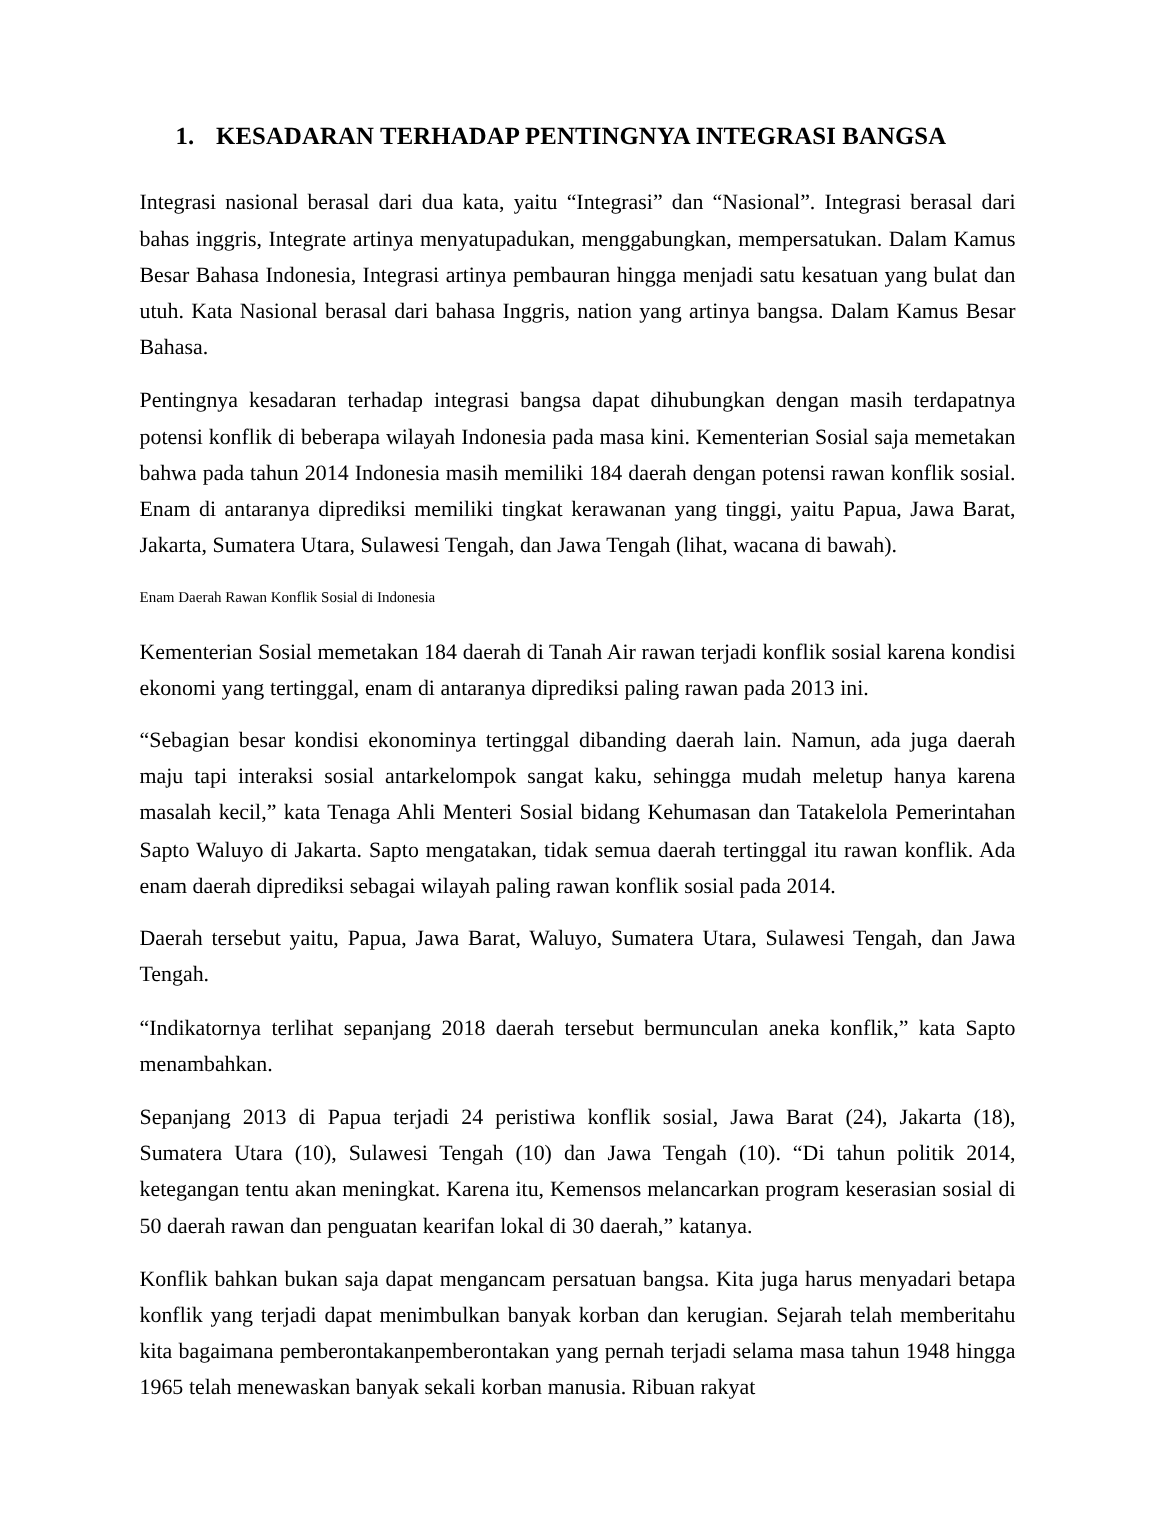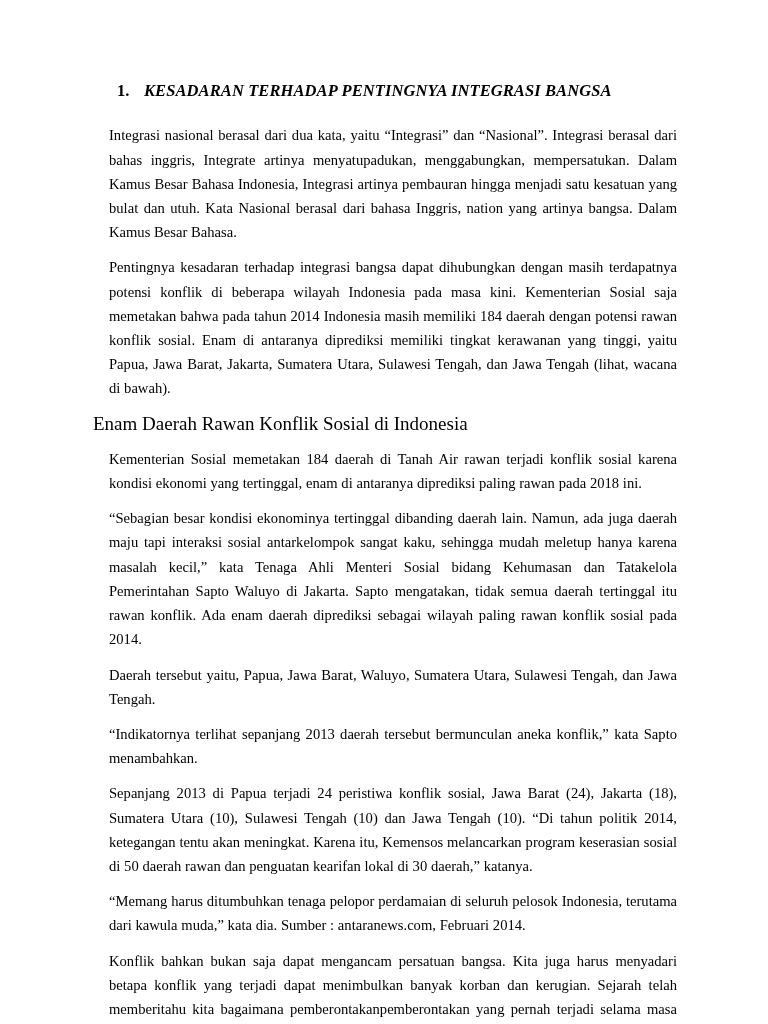--- a/index.html
+++ b/index.html
@@ -33,35 +33,34 @@
     padding-left: 24px;
     line-height: 1.3;
   }
   .doc-title .num {
     display: inline-block;
     min-width: 27px;
     flex: 0 0 auto;
   }
   .doc-title .ttl {
     flex: 1 1 auto;
-    font-style: italic;
   }
   p.para {
     font-size: 14.6px;
     line-height: 24.2px;
-    margin: 0 0 11px 16px;
+    margin: 0 0 11px 0;
     text-align: justify;
     text-justify: inter-word;
     word-spacing: 0.1px;
   }
   p.para.last {
     margin-bottom: 0;
   }
   p.subhead {
-    font-size: 19px;
+    font-size: 10px;
     line-height: 24.2px;
     margin: 0 0 11px 0;
     text-align: left;
   }
 </style>
 </head>
 <body>
 
 <div class="page">
 
@@ -69,28 +68,27 @@
     <span class="num">1.</span>
     <span class="ttl">KESADARAN TERHADAP PENTINGNYA INTEGRASI BANGSA</span>
   </h1>
 
   <p class="para">Integrasi nasional berasal dari dua kata, yaitu “Integrasi” dan “Nasional”. Integrasi berasal dari bahas inggris, Integrate artinya menyatupadukan, menggabungkan, mempersatukan. Dalam Kamus Besar Bahasa Indonesia, Integrasi artinya pembauran hingga menjadi satu kesatuan yang bulat dan utuh. Kata Nasional berasal dari bahasa Inggris, nation yang artinya bangsa. Dalam Kamus Besar Bahasa.</p>
 
   <p class="para">Pentingnya kesadaran terhadap integrasi bangsa dapat dihubungkan dengan masih terdapatnya potensi konflik di beberapa wilayah Indonesia pada masa kini. Kementerian Sosial saja memetakan bahwa pada tahun 2014 Indonesia masih memiliki 184 daerah dengan potensi rawan konflik sosial. Enam di antaranya diprediksi memiliki tingkat kerawanan yang tinggi, yaitu Papua, Jawa Barat, Jakarta, Sumatera Utara, Sulawesi Tengah, dan Jawa Tengah (lihat, wacana di bawah).</p>
 
   <p class="subhead">Enam Daerah Rawan Konflik Sosial di Indonesia</p>
 
-  <p class="para">Kementerian Sosial memetakan 184 daerah di Tanah Air rawan terjadi konflik sosial karena kondisi ekonomi yang tertinggal, enam di antaranya diprediksi paling rawan pada 2018 ini.</p>
+  <p class="para">Kementerian Sosial memetakan 184 daerah di Tanah Air rawan terjadi konflik sosial karena kondisi ekonomi yang tertinggal, enam di antaranya diprediksi paling rawan pada 2013 ini.</p>
 
   <p class="para">“Sebagian besar kondisi ekonominya tertinggal dibanding daerah lain. Namun, ada juga daerah maju tapi interaksi sosial antarkelompok sangat kaku, sehingga mudah meletup hanya karena masalah kecil,” kata Tenaga Ahli Menteri Sosial bidang Kehumasan dan Tatakelola Pemerintahan Sapto Waluyo di Jakarta. Sapto mengatakan, tidak semua daerah tertinggal itu rawan konflik. Ada enam daerah diprediksi sebagai wilayah paling rawan konflik sosial pada 2014.</p>
 
   <p class="para">Daerah tersebut yaitu, Papua, Jawa Barat, Waluyo, Sumatera Utara, Sulawesi Tengah, dan Jawa Tengah.</p>
 
-  <p class="para">“Indikatornya terlihat sepanjang 2013 daerah tersebut bermunculan aneka konflik,” kata Sapto menambahkan.</p>
+  <p class="para">“Indikatornya terlihat sepanjang 2018 daerah tersebut bermunculan aneka konflik,” kata Sapto menambahkan.</p>
 
   <p class="para">Sepanjang 2013 di Papua terjadi 24 peristiwa konflik sosial, Jawa Barat (24), Jakarta (18), Sumatera Utara (10), Sulawesi Tengah (10) dan Jawa Tengah (10). “Di tahun politik 2014, ketegangan tentu akan meningkat. Karena itu, Kemensos melancarkan program keserasian sosial di 50 daerah rawan dan penguatan kearifan lokal di 30 daerah,” katanya.</p>
 
 
-  <p class="para">“Memang harus ditumbuhkan tenaga pelopor perdamaian di seluruh pelosok Indonesia, terutama dari kawula muda,” kata dia. Sumber : antaranews.com, Februari 2014.</p>
 
   <p class="para last">Konflik bahkan bukan saja dapat mengancam persatuan bangsa. Kita juga harus menyadari betapa konflik yang terjadi dapat menimbulkan banyak korban dan kerugian. Sejarah telah memberitahu kita bagaimana pemberontakanpemberontakan yang pernah terjadi selama masa tahun 1948 hingga 1965 telah menewaskan banyak sekali korban manusia. Ribuan rakyat</p>
 
 </div>
 
 </body></html>

